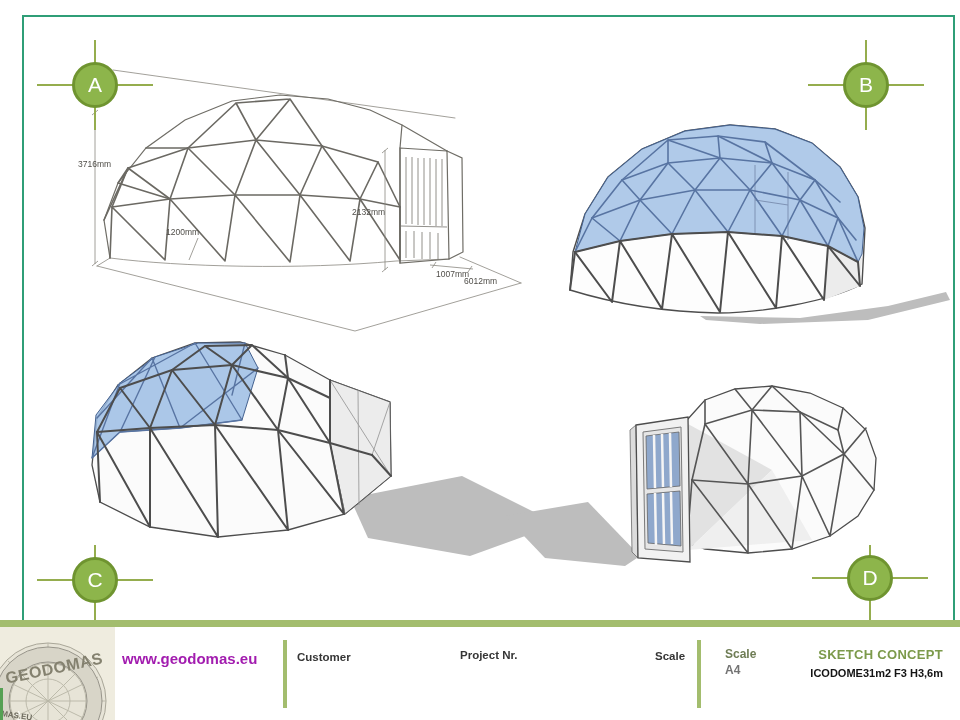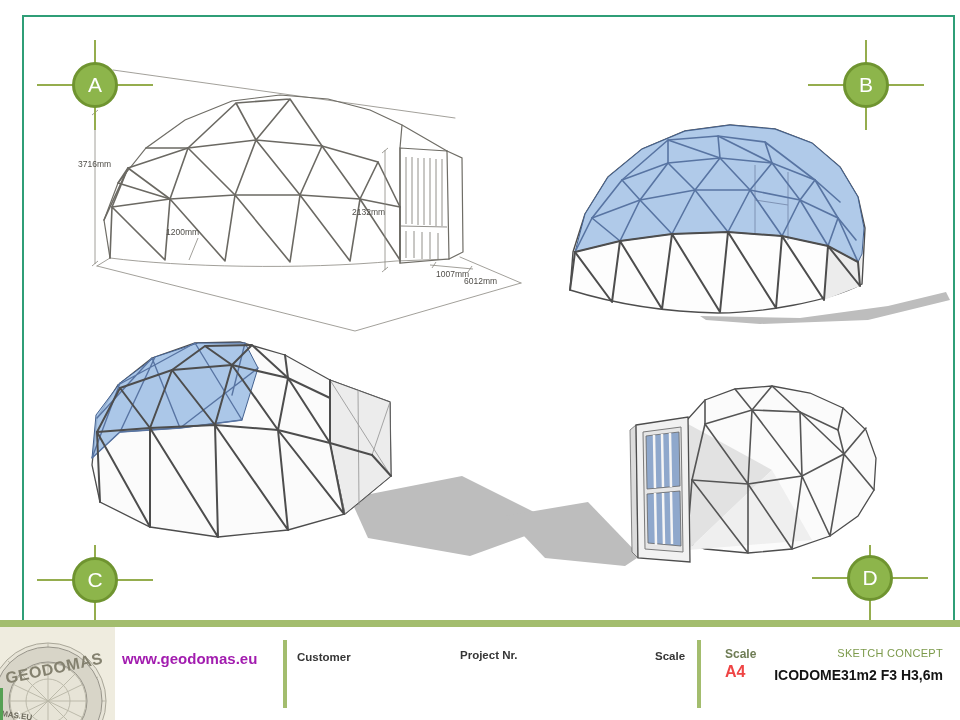--- a/index.html
+++ b/index.html
@@ -18,23 +18,23 @@
         color:#ffffff;font-size:21px;}
   
   .footer-bar{position:absolute;left:0;top:620px;width:960px;height:7px;background:#a3bd6e;}
   .footer{position:absolute;left:0;top:627px;width:960px;height:93px;background:#ffffff;}
   .logo-box{position:absolute;left:0;top:0;width:115px;height:93px;background:#efecdf;overflow:hidden;}
   .logo-strip{position:absolute;left:0;top:61px;width:3px;height:32px;background:#55a053;}
   .contact{position:absolute;left:122px;top:22px;color:#a21caf;font-size:15px;font-weight:bold;line-height:20px;}
   .vdiv{position:absolute;top:13px;width:4px;height:68px;background:#a3bd6e;}
   .fld{position:absolute;color:#363636;font-size:11.5px;font-weight:600;}
   .scale-lbl{position:absolute;left:725px;top:20px;color:#6f7d55;font-size:12px;font-weight:600;}
-  .scale-val{position:absolute;left:725px;top:36px;color:#ef4444;font-size:16px;font-weight:bold;}
-  .doc-title{position:absolute;right:17px;top:20px;color:#7c9a4b;font-size:11px;font-weight:normal;letter-spacing:0.3px;margin-left:44px;}
-  .doc-sub{position:absolute;right:17px;top:40px;color:#141414;font-size:14px;font-weight:bold;}
+  .scale-val{position:absolute;left:725px;top:36px;color:#737373;font-size:12px;font-weight:bold;}
+  .doc-title{position:absolute;right:17px;top:20px;color:#7c9a4b;font-size:13px;font-weight:bold;letter-spacing:0.3px;margin-left:44px;}
+  .doc-sub{position:absolute;right:17px;top:40px;color:#141414;font-size:11px;font-weight:bold;}
   svg text.dim{font-family:"Liberation Sans", sans-serif;font-size:8.5px;fill:#4f4d48;}
 </style>
 </head>
 <body>
 
 <div class="page">
 
   <div class="frame"></div>
 
   <svg class="view-svg" style="left:30px;top:30px" width="510" height="315" viewBox="30 30 510 315">

